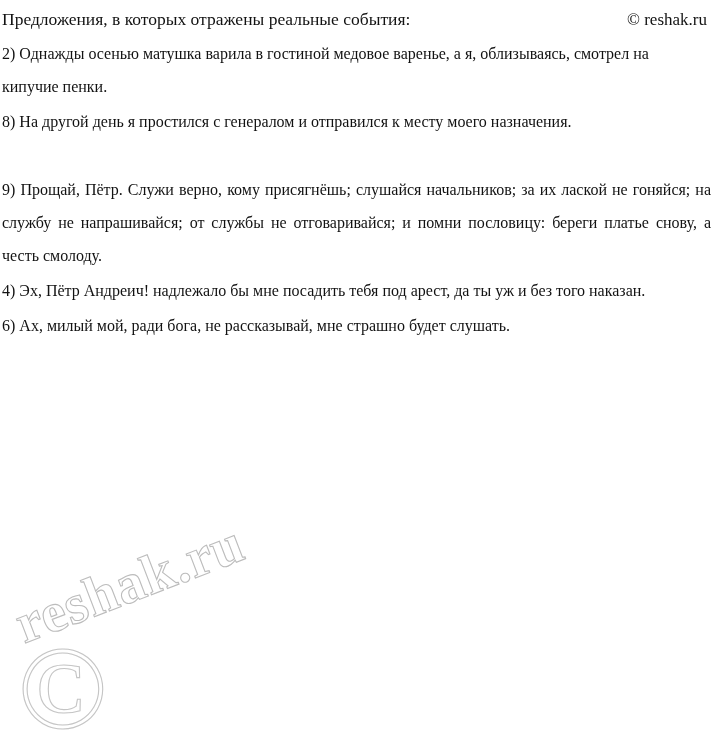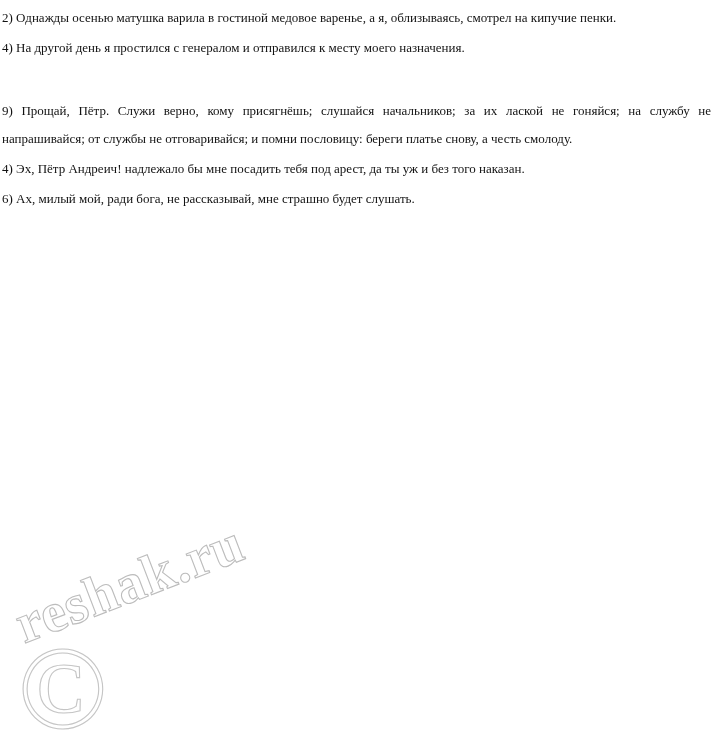--- a/index.html
+++ b/index.html
@@ -80,22 +80,22 @@
     white-space: nowrap;
   }
   .head-row .credit {
     white-space: nowrap;
     padding-right: 6px;
     font-size: 17px;
   }
 
   p.para {
     margin: 0 0 2px 0;
-    font-size: 13px;
-    line-height: 28px;
+    font-size: 16px;
+    line-height: 33px;
     text-align: left;
     padding-right: 4px;
   }
   p.para.justify {
     text-align: justify;
     text-align-last: left;
     padding-right: 2px;
   }
 
   .gap {
@@ -107,24 +107,28 @@
 
 <div id="page">
 
   <div class="watermark-layer">
     <div class="wm-text">reshak.ru</div>
     <div class="wm-copy">©</div>
   </div>
 
   <div class="content">
 
+    <div class="head-row">
+      <span class="lead">Предложения, в которых отражены реальные события:</span>
+      <span class="credit">© reshak.ru</span>
+    </div>
 
     <p class="para">2) Однажды осенью матушка варила в гостиной медовое варенье, а я, облизываясь, смотрел на кипучие пенки.</p>
 
-    <p class="para">4) На другой день я простился с генералом и отправился к месту моего назначения.</p>
+    <p class="para">8) На другой день я простился с генералом и отправился к месту моего назначения.</p>
 
     <div class="gap"></div>
 
 
 
     <p class="para justify">9) Прощай, Пётр. Служи верно, кому присягнёшь; слушайся начальников; за их лаской не гоняйся; на службу не напрашивайся; от службы не отговаривайся; и помни пословицу: береги платье снову, а честь смолоду.</p>
 
     <p class="para">4) Эх, Пётр Андреич! надлежало бы мне посадить тебя под арест, да ты уж и без того наказан.</p>
 
     <p class="para justify">6) Ах, милый мой, ради бога, не рассказывай, мне страшно будет слушать.</p>

